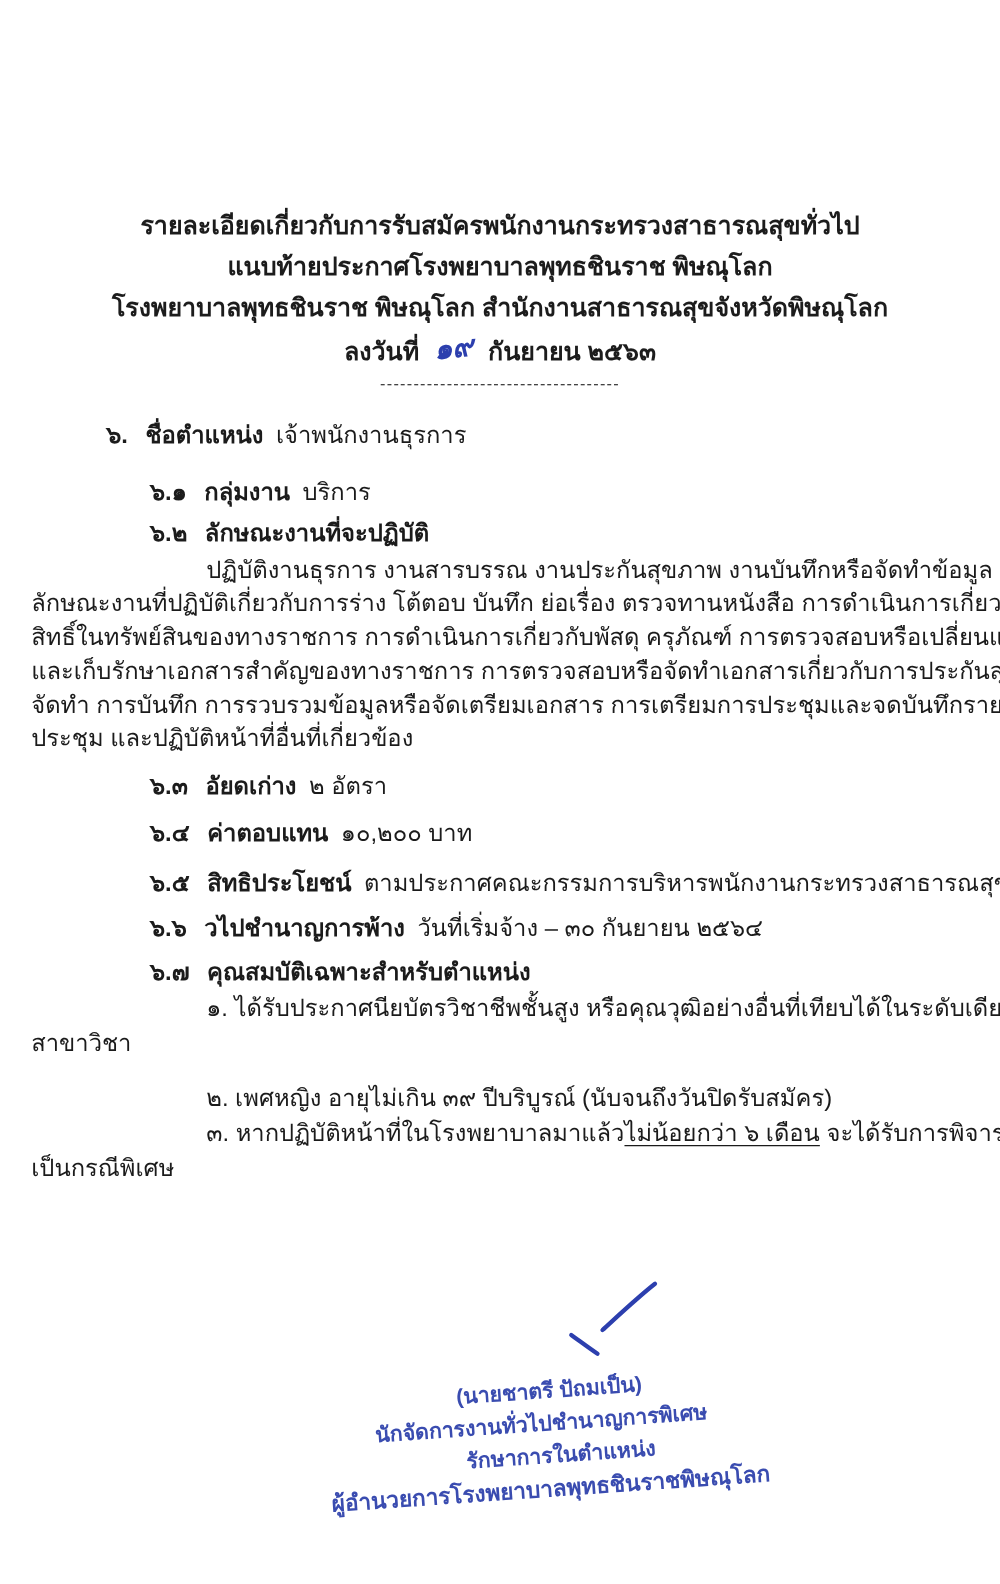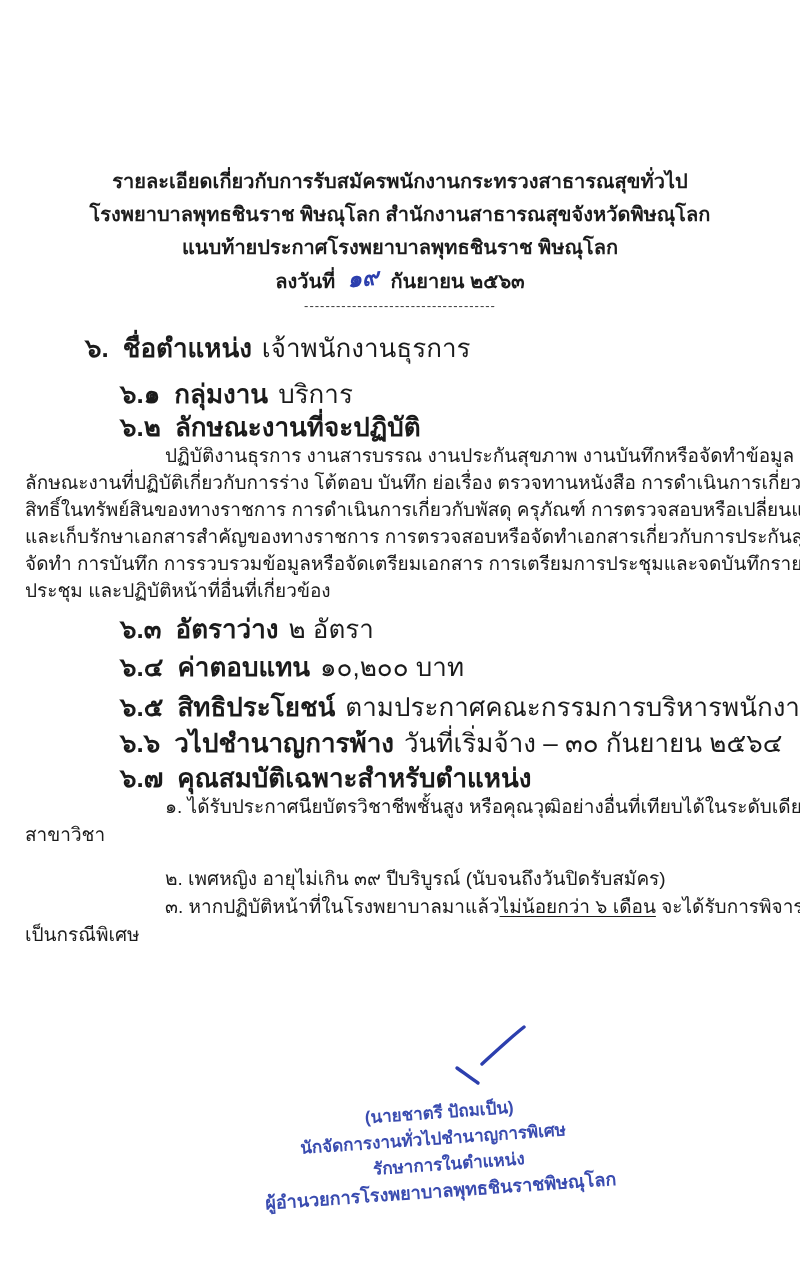--- a/index.html
+++ b/index.html
@@ -32,21 +32,21 @@
     text-align:center;
   }
   .sep{
     text-align:center;
     font-size:13px;
     line-height:15px;
     letter-spacing:1px;
     color:#3a3a3a;
     white-space:nowrap;
   }
-  .row{font-size:26px;line-height:30px;white-space:nowrap;}
+  .row{font-size:19px;line-height:30px;white-space:nowrap;}
   .lbl{font-weight:bold;}
   .no{font-weight:bold;margin-right:14px;}
   .lv-gap{margin-right:10px;}
   .ind-main{margin-left:60px;}   
   .ind-sub{margin-left:95px;}    
   .ind-para{margin-left:140px;}  
   .para-line{font-size:19px;line-height:27px;white-space:nowrap;}
   .uline{text-decoration:underline;text-underline-offset:3px;}
   .signature{position:absolute;left:448px;top:1022px;}
   .stamp{
@@ -64,22 +64,22 @@
   .stamp-pos3{font-size:18px;position:relative;left:-4px;}
 </style>
 </head>
 <body>
 
 <div class="page">
   <div class="doc">
 
     <div class="titles">
       <div class="t-line">รายละเอียดเกี่ยวกับการรับสมัครพนักงานกระทรวงสาธารณสุขทั่วไป</div>
+      <div class="t-line">แนบท้ายประกาศโรงพยาบาลพุทธชินราช พิษณุโลก</div>
       <div class="t-line">โรงพยาบาลพุทธชินราช พิษณุโลก สำนักงานสาธารณสุขจังหวัดพิษณุโลก</div>
-      <div class="t-line">แนบท้ายประกาศโรงพยาบาลพุทธชินราช พิษณุโลก</div>
       <div class="t-line">
         <span>ลงวันที่</span>
         <span class="hand-date">๑๙</span>
         <span>กันยายน ๒๕๖๓</span>
       </div>
       <div class="sep">------------------------------------</div>
     </div>
 
     <div class="row ind-main" style="margin-top:20px;">
       <span class="no">๖.</span><span class="lbl lv-gap">ชื่อตำแหน่ง</span><span>เจ้าพนักงานธุรการ</span>
@@ -96,21 +96,21 @@
     <div>
       <div class="para-line ind-para">ปฏิบัติงานธุรการ งานสารบรรณ งานประกันสุขภาพ งานบันทึกหรือจัดทำข้อมูล ซึ่งมี</div>
       <div class="para-line">ลักษณะงานที่ปฏิบัติเกี่ยวกับการร่าง โต้ตอบ บันทึก ย่อเรื่อง ตรวจทานหนังสือ การดำเนินการเกี่ยวกับเอกสาร</div>
       <div class="para-line">สิทธิ์ในทรัพย์สินของทางราชการ การดำเนินการเกี่ยวกับพัสดุ ครุภัณฑ์ การตรวจสอบหรือเปลี่ยนแปลงรายการ</div>
       <div class="para-line">และเก็บรักษาเอกสารสำคัญของทางราชการ การตรวจสอบหรือจัดทำเอกสารเกี่ยวกับการประกันสุขภาพ การ</div>
       <div class="para-line">จัดทำ การบันทึก การรวบรวมข้อมูลหรือจัดเตรียมเอกสาร การเตรียมการประชุมและจดบันทึกรายงานการ</div>
       <div class="para-line">ประชุม และปฏิบัติหน้าที่อื่นที่เกี่ยวข้อง</div>
     </div>
 
     <div class="row ind-sub" style="margin-top:10px;">
-      <span class="no">๖.๓</span><span class="lbl lv-gap">อัตราว่าง</span><span>๒ อัตรา</span>
+      <span class="no">๖.๓</span><span class="lbl lv-gap">อัยดเก่าง</span><span>๒ อัตรา</span>
     </div>
 
     <div class="row ind-sub" style="margin-top:8px;">
       <span class="no">๖.๔</span><span class="lbl lv-gap">ค่าตอบแทน</span><span>๑๐,๒๐๐ บาท</span>
     </div>
 
     <div class="row ind-sub" style="margin-top:10px;">
       <span class="no">๖.๕</span><span class="lbl lv-gap">สิทธิประโยชน์</span><span>ตามประกาศคณะกรรมการบริหารพนักงานกระทรวงสาธารณสุข</span>
     </div>
 

